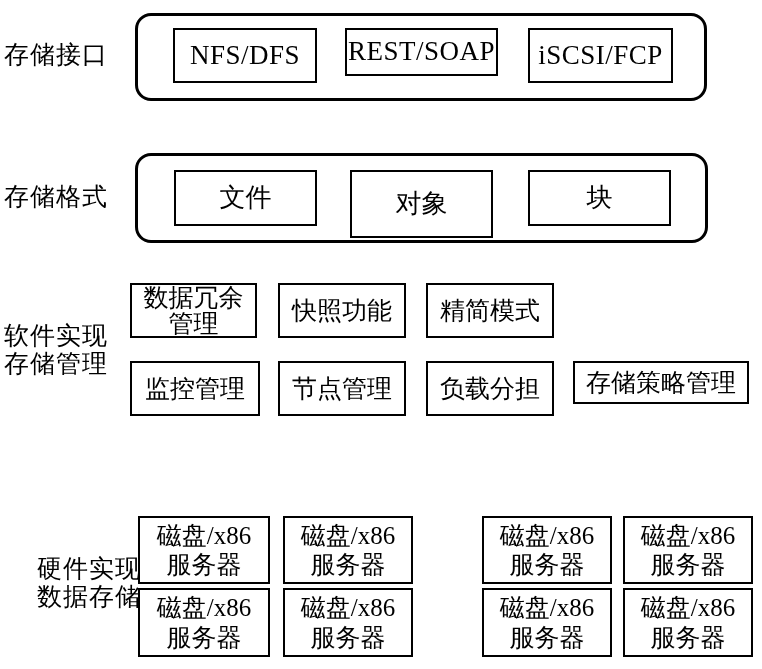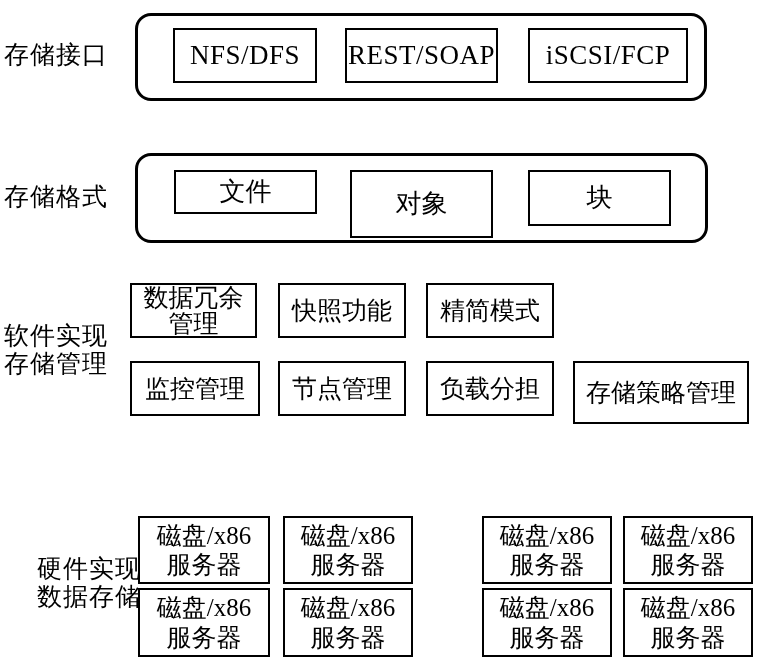--- a/index.html
+++ b/index.html
@@ -59,39 +59,39 @@
   }
 </style>
 </head>
 <body>
 
 <div id="canvas">
 
   <div class="side-label" style="left:4px; top:41px;">存储接口</div>
   <div class="rounded-container" style="left:135px; top:13px; width:572px; height:88px;"></div>
   <div class="box latin-box" style="left:173px; top:28px; width:144px; height:55px;">NFS/DFS</div>
-  <div class="box latin-box" style="left:345px; top:28px; width:153px; height:55px;text-align:right;">REST/SOAP</div>
-  <div class="box latin-box" style="left:528px; top:28px; width:160px; height:55px;">iSCSI/FCP</div>
+  <div class="box latin-box" style="left:345px; top:28px; width:153px; height:48px;text-align:right;">REST/SOAP</div>
+  <div class="box latin-box" style="left:528px; top:28px; width:145px; height:55px;">iSCSI/FCP</div>
 
   <div class="side-label" style="left:4px; top:183px;">存储格式</div>
   <div class="rounded-container" style="left:135px; top:153px; width:573px; height:90px;"></div>
-  <div class="box" style="left:174px; top:170px; width:143px; height:44px;">文件</div>
+  <div class="box" style="left:174px; top:170px; width:143px; height:56px;">文件</div>
   <div class="box" style="left:350px; top:170px; width:143px; height:68px;">对象</div>
   <div class="box" style="left:528px; top:170px; width:143px; height:56px;">块</div>
 
   <div class="side-label" style="left:4px; top:322px;">软件实现
 存储管理</div>
   <div class="box soft-box" style="left:130px; top:283px; width:127px; height:55px;">数据冗余
 管理</div>
   <div class="box soft-box" style="left:278px; top:283px; width:128px; height:55px;">快照功能</div>
   <div class="box soft-box" style="left:426px; top:283px; width:128px; height:55px;">精简模式</div>
   <div class="box soft-box" style="left:130px; top:361px; width:130px; height:55px;">监控管理</div>
   <div class="box soft-box" style="left:278px; top:361px; width:128px; height:55px;">节点管理</div>
   <div class="box soft-box" style="left:426px; top:361px; width:128px; height:55px;">负载分担</div>
-  <div class="box soft-box" style="left:573px; top:361px; width:176px; height:63px;">存储策略管理</div>
+  <div class="box soft-box" style="left:573px; top:361px; width:176px; height:43px;">存储策略管理</div>
 
   <div class="side-label" style="left:4px; top:555px;margin-left:33px;">硬件实现
 数据存储</div>
   <div class="box server-box" style="left:138px; top:516px; width:132px; height:68px;">磁盘/x86
 服务器</div>
   <div class="box server-box" style="left:283px; top:516px; width:130px; height:68px;">磁盘/x86
 服务器</div>
   <div class="box server-box" style="left:482px; top:516px; width:130px; height:68px;">磁盘/x86
 服务器</div>
   <div class="box server-box" style="left:623px; top:516px; width:130px; height:68px;">磁盘/x86

